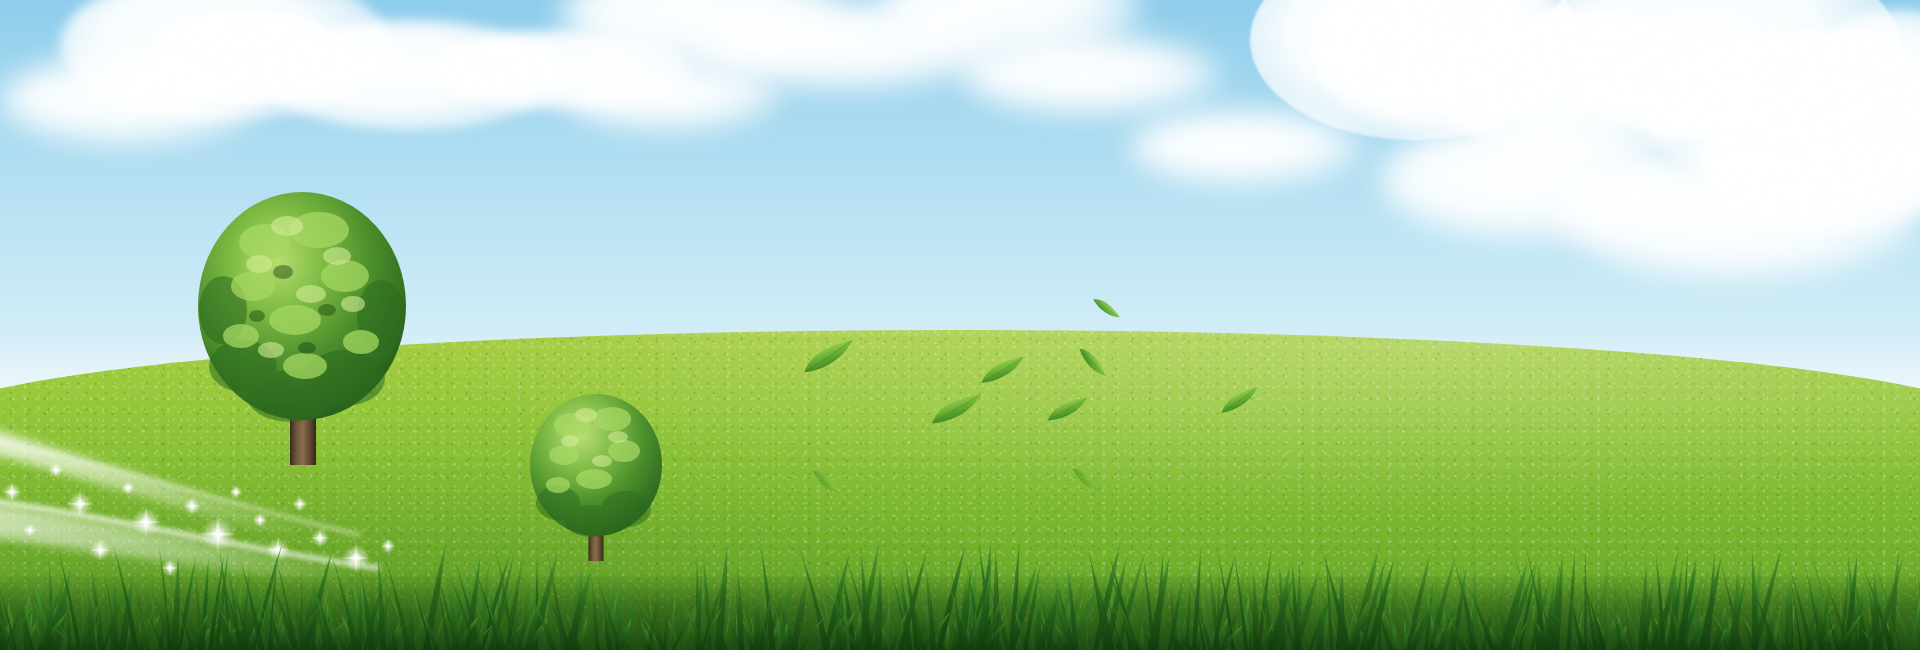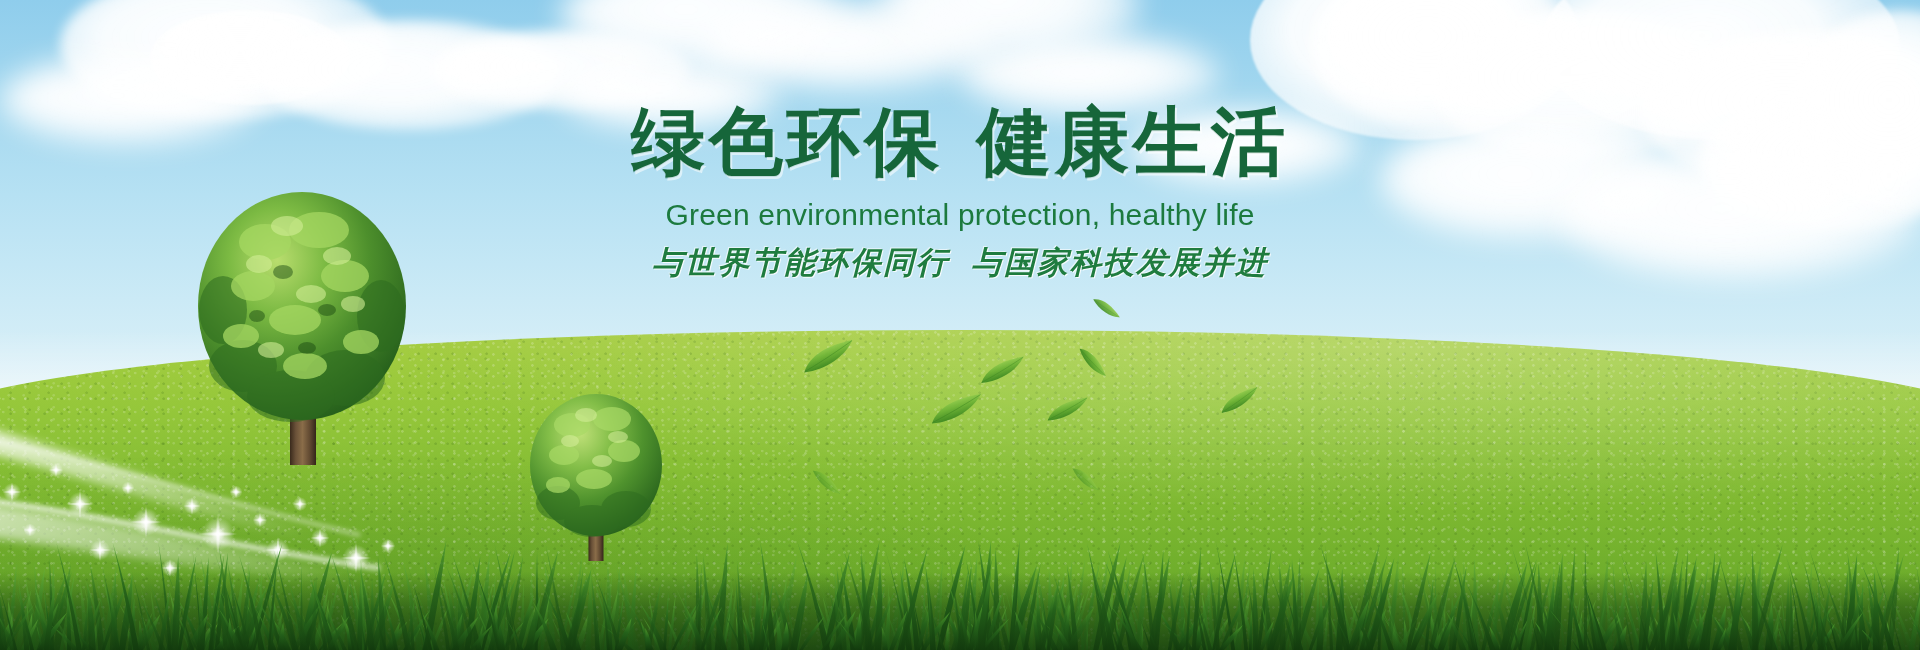--- a/index.html
+++ b/index.html
@@ -1372,23 +1372,14 @@
           <path d="M137.88745171757762,128 Q138.52351577604352,111.44506915600275 139.4776118637424,97.90012573818683 Q143.77016087191654,112.95006286909341 142.97508079883414,128 Z" fill="url(#bg1)" opacity="0.64"></path>
           <path d="M740.036006919125,128 Q738.8668470349473,78.7573829001083 737.1131072086808,38.467968909287805 Q742.7416490305874,83.2339844546439 744.2030988858095,128 Z" fill="url(#bg1)" opacity="0.72"></path>
           <path d="M428.7784793035958,128 Q419.02494308027667,75.88334066196501 404.394638745298,33.242437567209095 Q420.20184266343796,80.62121878360455 432.3937629425869,128 Z" fill="url(#bg1)" opacity="0.98"></path>
           <path d="M1136.2753563496635,128 Q1125.0777330971684,102.16232570962157 1108.281298218426,81.02241038113013 Q1128.589387744474,104.51120519056506 1142.5864168100927,128 Z" fill="url(#bg1)" opacity="0.84"></path>
           <path d="M1513.1397588193136,128 Q1518.753218176194,111.90675859265343 1527.1734072115148,98.73956107755171 Q1523.0846517729035,113.36978053877586 1516.067827576803,128 Z" fill="url(#bg1)" opacity="0.75"></path>
           <path d="M753.9891532640854,128 Q755.1193374437836,94.71916102376727 756.8146137133309,67.48938367957686 Q761.8201731521731,97.74469183978843 760.4074429275503,128 Z" fill="url(#bg1)" opacity="0.86"></path>
         </g>
     </svg>
   </div>
 
-  <div class="copy">
-    <div class="headline">
-      <span>绿色环保</span><span class="gap"></span><span>健康生活</span>
-    </div>
-    <div class="subtitle">Green environmental protection, healthy life</div>
-    <div class="calli">
-      <span>与世界节能环保同行</span><span class="gap"></span><span>与国家科技发展并进</span>
-    </div>
-  </div>
 
 </div>
 
 </body></html>

